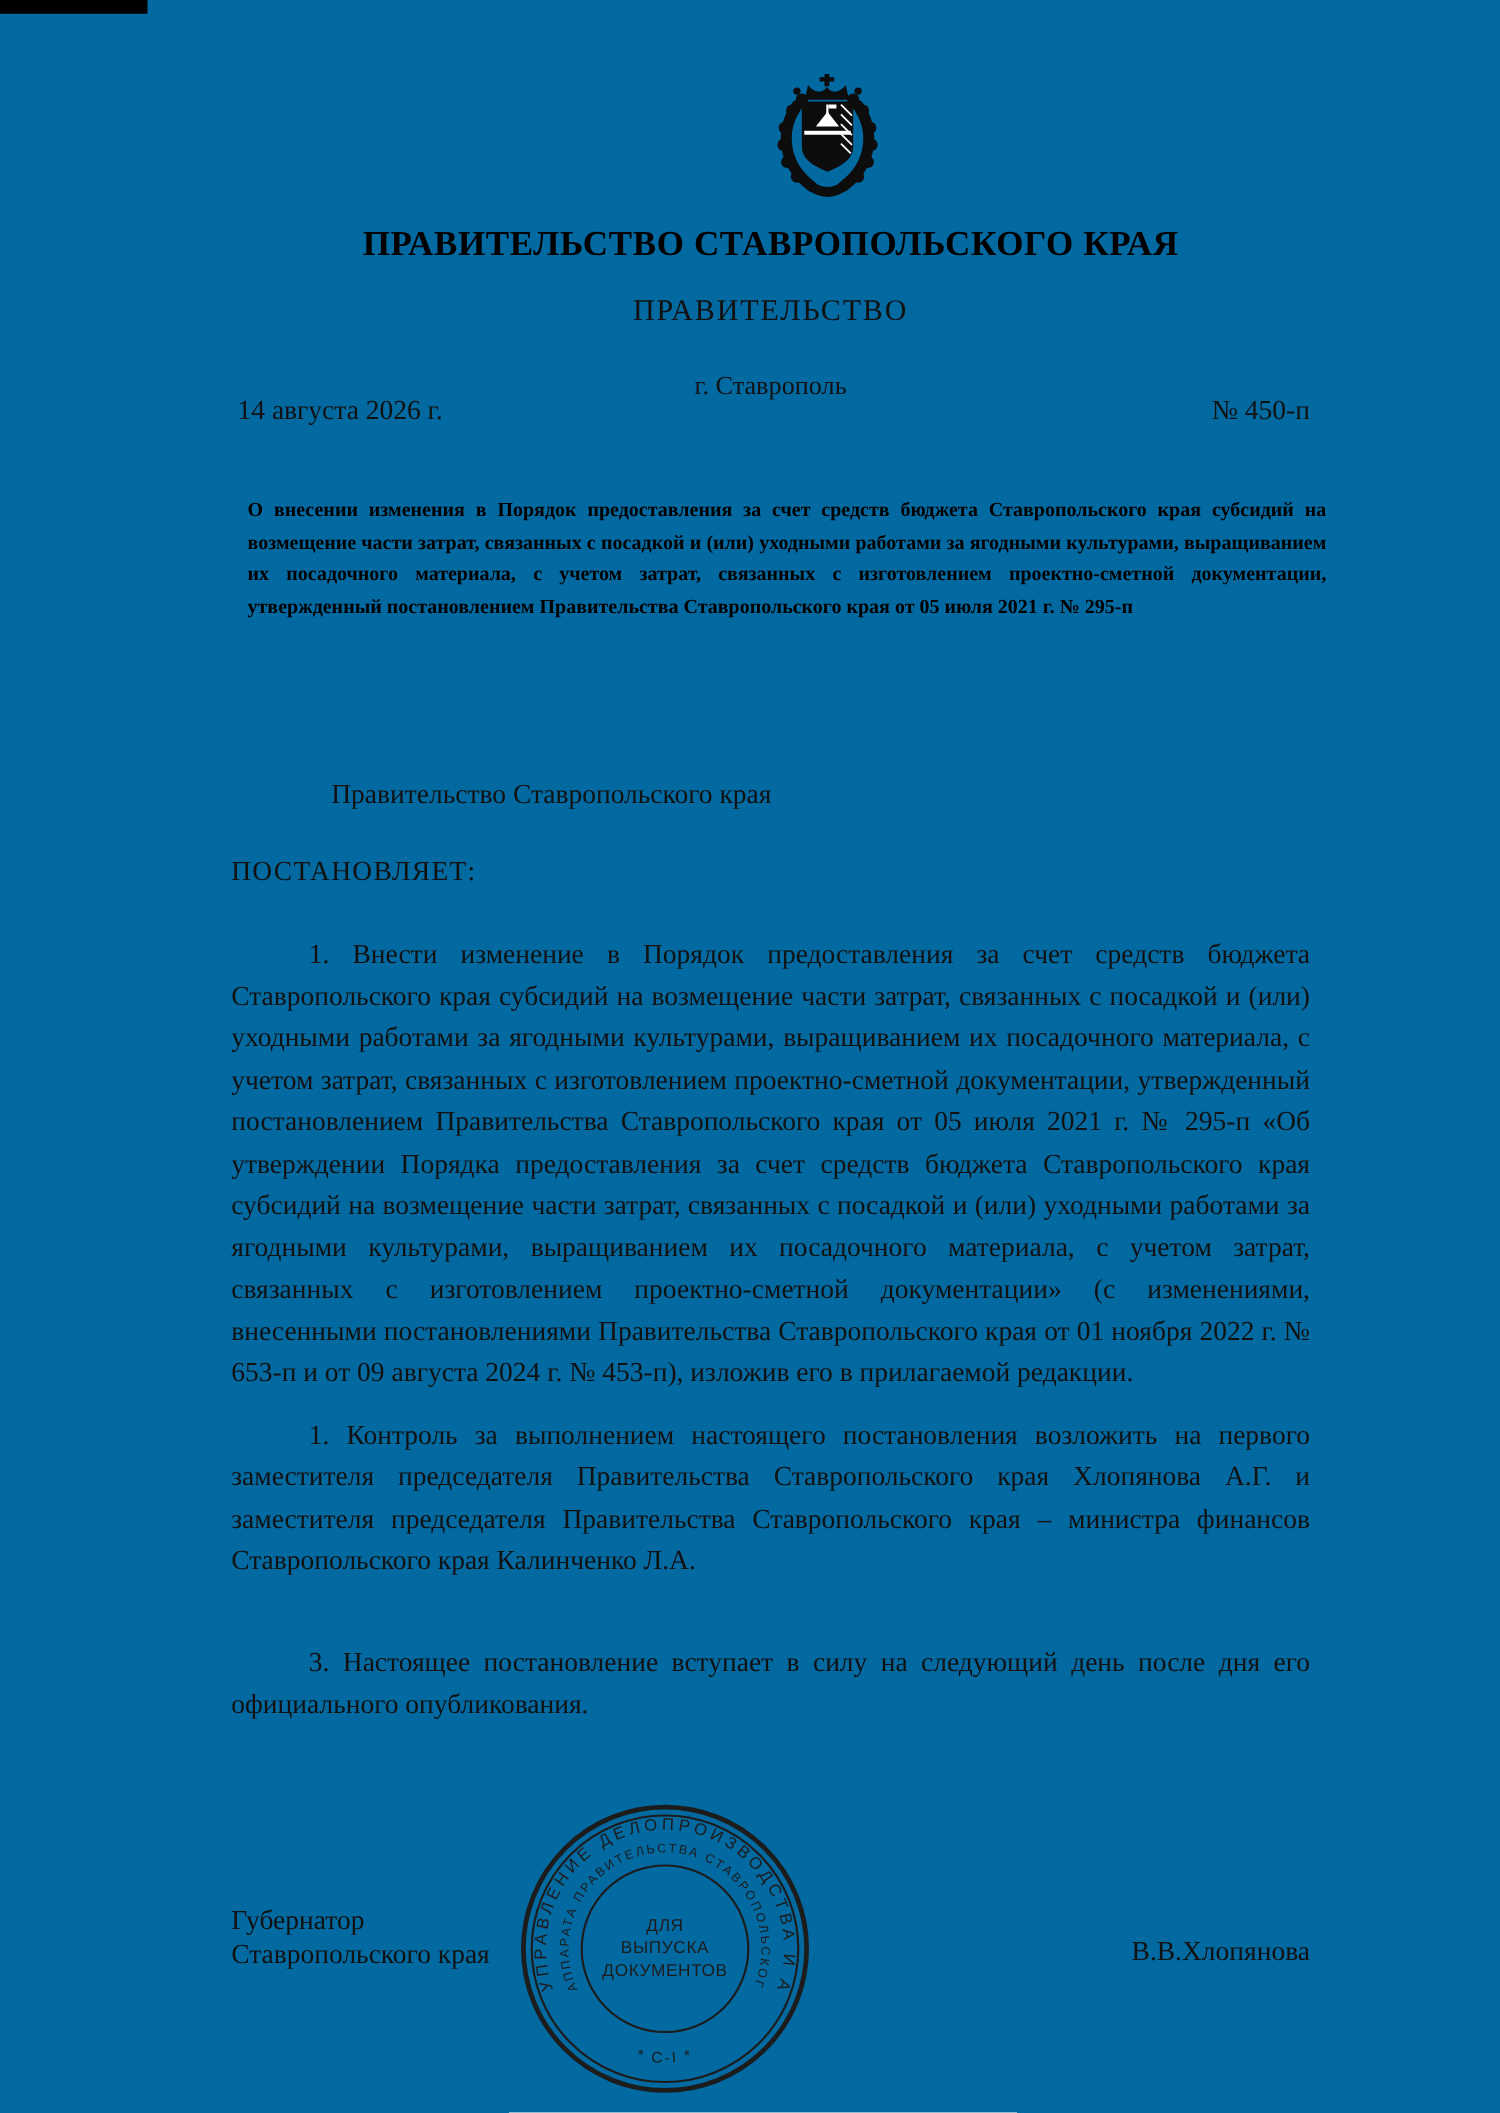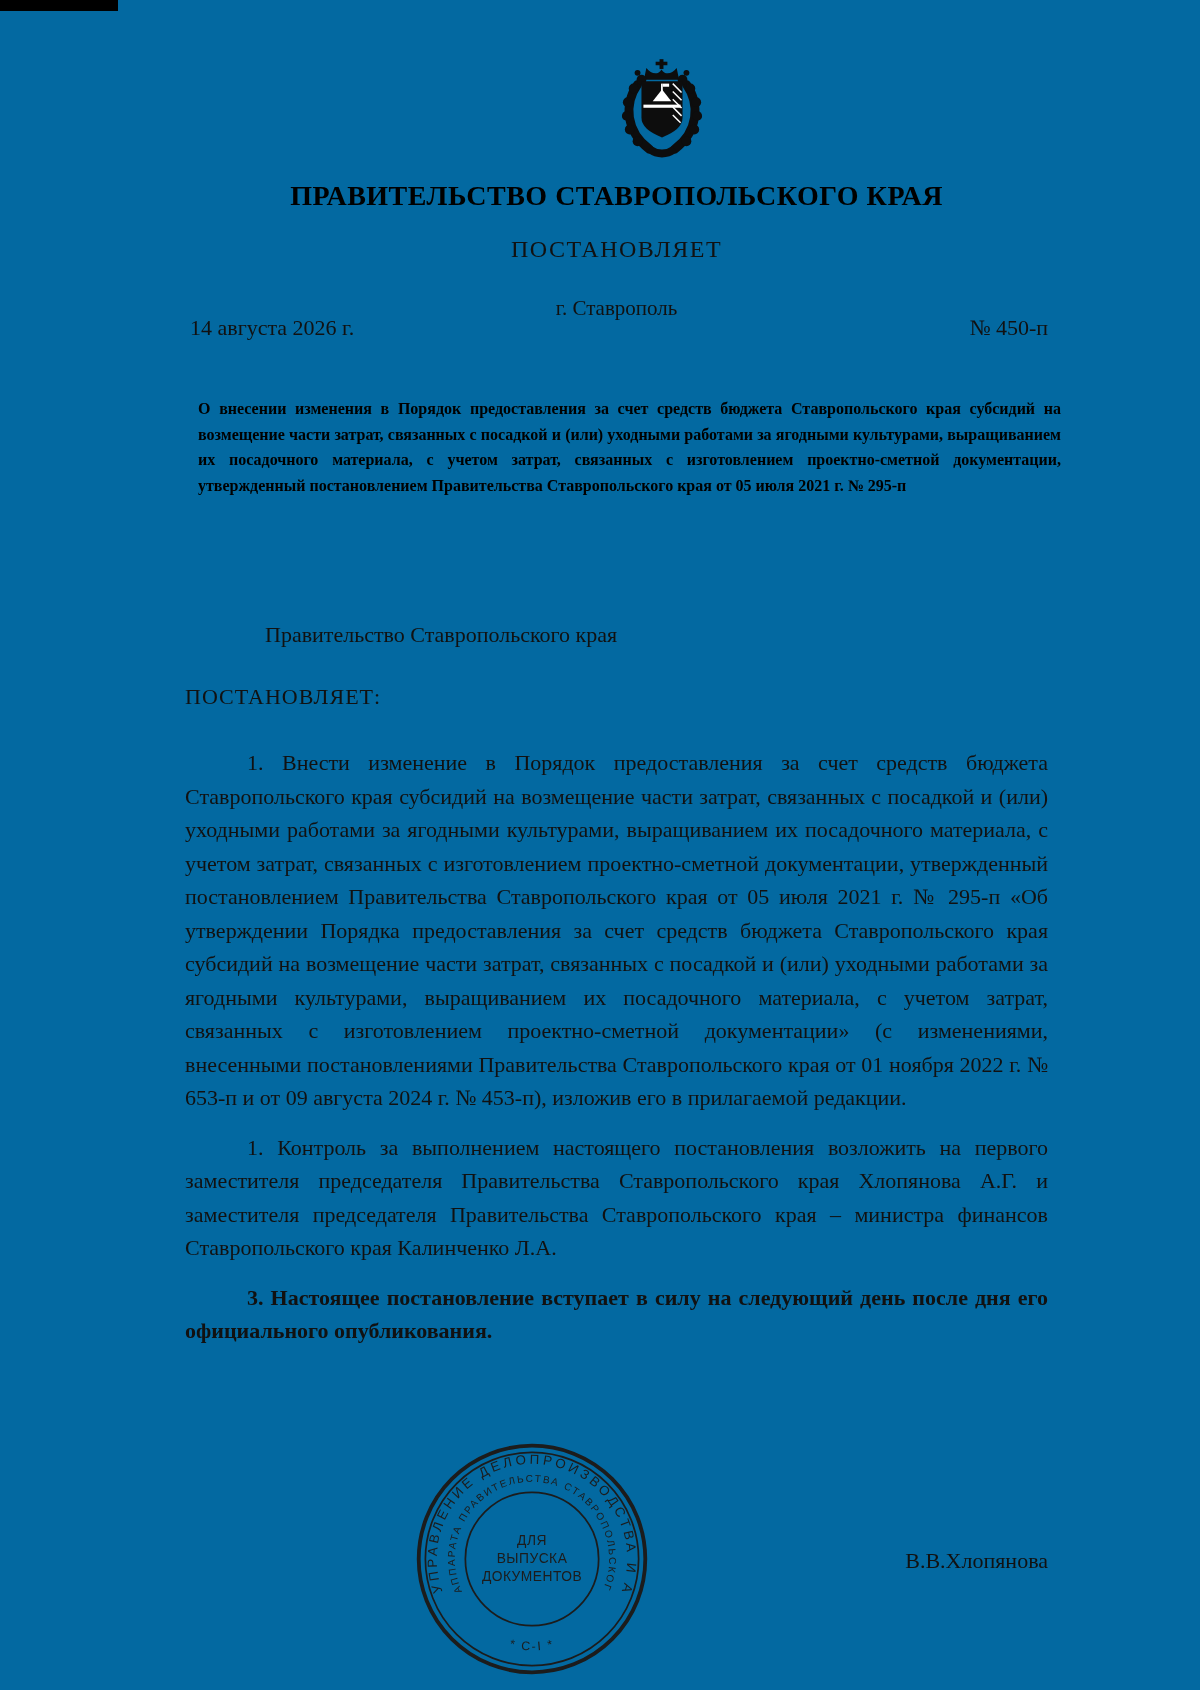--- a/index.html
+++ b/index.html
@@ -26,21 +26,21 @@
     text-align:justify;color:#000;
   }
   .preamble{position:absolute;left:185px;top:622px;width:863px;font-size:22px;padding-left:80px;box-sizing:border-box;}
   .resolve{position:absolute;left:185px;top:684px;font-size:22px;letter-spacing:1px;}
   .body-text{position:absolute;left:185px;top:746px;width:863px;}
   .body-text p{
     margin:0;font-size:22px;line-height:33.5px;
     text-align:justify;text-indent:62px;
   }
   .body-text p.p2{margin-top:16px;}
-  .body-text p.p3{margin-top:16px;font-weight:bold;}
+  .body-text p.p3{margin-top:48px;}
   .sig-title{position:absolute;left:185px;top:1522px;font-size:22px;line-height:27px;}
   .sig-name{position:absolute;left:185px;top:1548px;width:863px;text-align:right;font-size:22px;}
   .stamp{position:absolute;left:413px;top:1440px;width:238px;height:238px;}
   .stamp text{fill:#1c1c1c;font-family:"Liberation Sans","DejaVu Sans",sans-serif;}
   .st-outer{font-size:14px;letter-spacing:3.5px;}
   .st-inner{font-size:10.5px;letter-spacing:2px;}
   .st-bottom{font-size:13px;letter-spacing:2px;}
   .st-center{font-size:14.5px;letter-spacing:0.5px;text-anchor:middle;}
 </style>
 </head>
@@ -85,37 +85,41 @@
         <line x1="56" y1="25" x2="65" y2="34"></line>
         <line x1="56" y1="33" x2="65" y2="42"></line>
         <line x1="56" y1="41" x2="65" y2="50"></line>
         <line x1="56" y1="49" x2="65" y2="58"></line>
         <line x1="56" y1="57" x2="64" y2="65"></line>
       </g>
     </g>
   </svg>
 
   <div class="centered-block org-title">ПРАВИТЕЛЬСТВО СТАВРОПОЛЬСКОГО КРАЯ</div>
-  <div class="centered-block doc-type">ПОСТАНОВЛЯЕТ</div>
+  <div class="centered-block doc-type">ПРАВИТЕЛЬСТВО</div>
   <div class="centered-block city">г. Ставрополь</div>
 
   <div class="date-line">14 августа 2026 г.</div>
   <div class="num-line">№ 450-п</div>
 
   <div class="subject">О внесении изменения в Порядок предоставления за счет средств бюджета Ставропольского края субсидий на возмещение части затрат, связанных с посадкой и (или) уходными работами за ягодными культурами, выращиванием их посадочного материала, с учетом затрат, связанных с изготовлением проектно-сметной документации, утвержденный постановлением Правительства Ставропольского края от 05 июля 2021 г. № 295-п</div>
 
   <div class="preamble">Правительство Ставропольского края</div>
   <div class="resolve">ПОСТАНОВЛЯЕТ:</div>
 
   <div class="body-text">
     <p class="p1">1. Внести изменение в Порядок предоставления за счет средств бюджета Ставропольского края субсидий на возмещение части затрат, связанных с посадкой и (или) уходными работами за ягодными культурами, выращиванием их посадочного материала, с учетом затрат, связанных с изготовлением проектно-сметной документации, утвержденный постановлением Правительства Ставропольского края от 05 июля 2021 г. № 295-п «Об утверждении Порядка предоставления за счет средств бюджета Ставропольского края субсидий на возмещение части затрат, связанных с посадкой и (или) уходными работами за ягодными культурами, выращиванием их посадочного материала, с учетом затрат, связанных с изготовлением проектно-сметной документации» (с изменениями, внесенными постановлениями Правительства Ставропольского края от 01 ноября 2022 г. № 653-п и от 09 августа 2024 г. № 453-п), изложив его в прилагаемой редакции.</p>
     <p class="p2">1. Контроль за выполнением настоящего постановления возложить на первого заместителя председателя Правительства Ставропольского края Хлопянова А.Г. и заместителя председателя Правительства Ставропольского края – министра финансов Ставропольского края Калинченко Л.А.</p>
     <p class="p3">3. Настоящее постановление вступает в силу на следующий день после дня его официального опубликования.</p>
   </div>
 
+  <div class="sig-title">
+    <div>Губернатор</div>
+    <div>Ставропольского края</div>
+  </div>
   <div class="sig-name">В.В.Хлопянова</div>
 
   <svg class="stamp" viewBox="0 0 250 250" aria-hidden="true">
     <defs>
       <path id="arcOuter" d="M 31 159.2 A 100 100 0 1 1 219 159.2"></path>
       <path id="arcInner" d="M 51.6 159.2 A 81 81 0 1 1 198.4 159.2"></path>
       <path id="arcBottom" d="M 77 208.1 A 96 96 0 0 0 173 208.1"></path>
     </defs>
     <circle cx="125" cy="125" r="119" fill="none" stroke="#1c1c1c" stroke-width="4"></circle>
     <circle cx="125" cy="125" r="112" fill="none" stroke="#1c1c1c" stroke-width="1.8"></circle>

